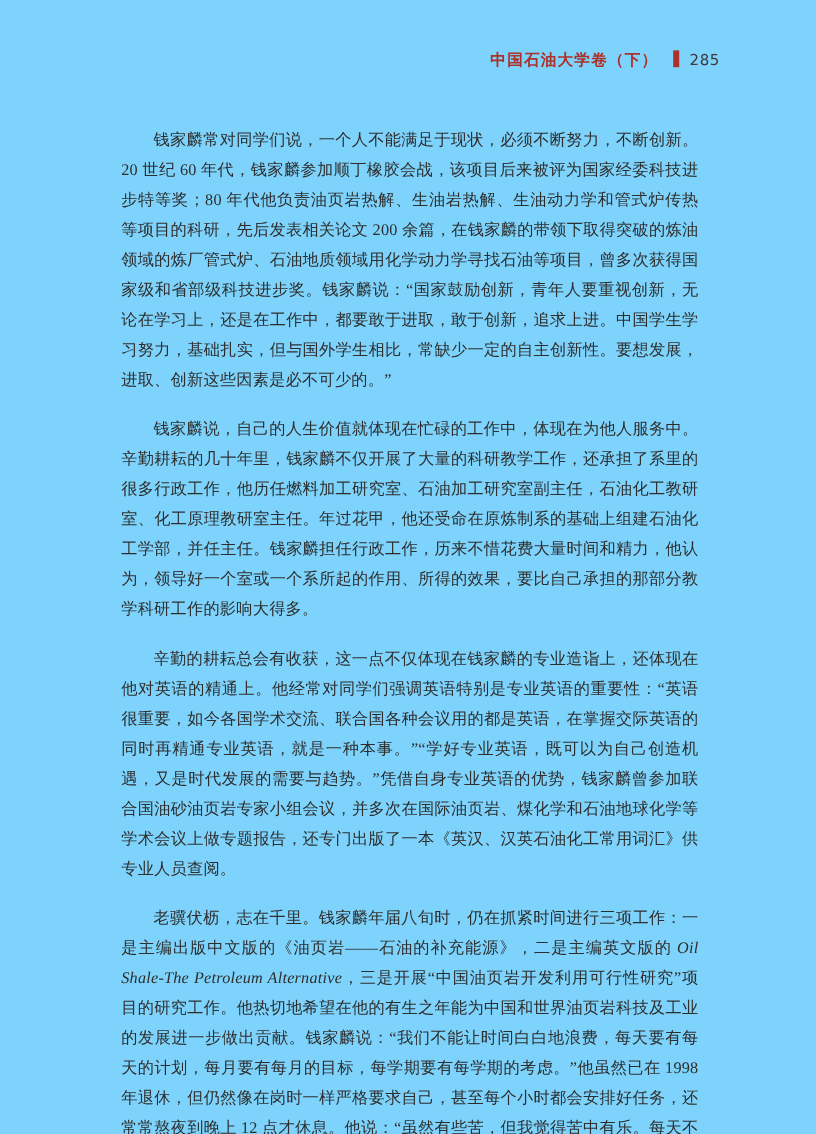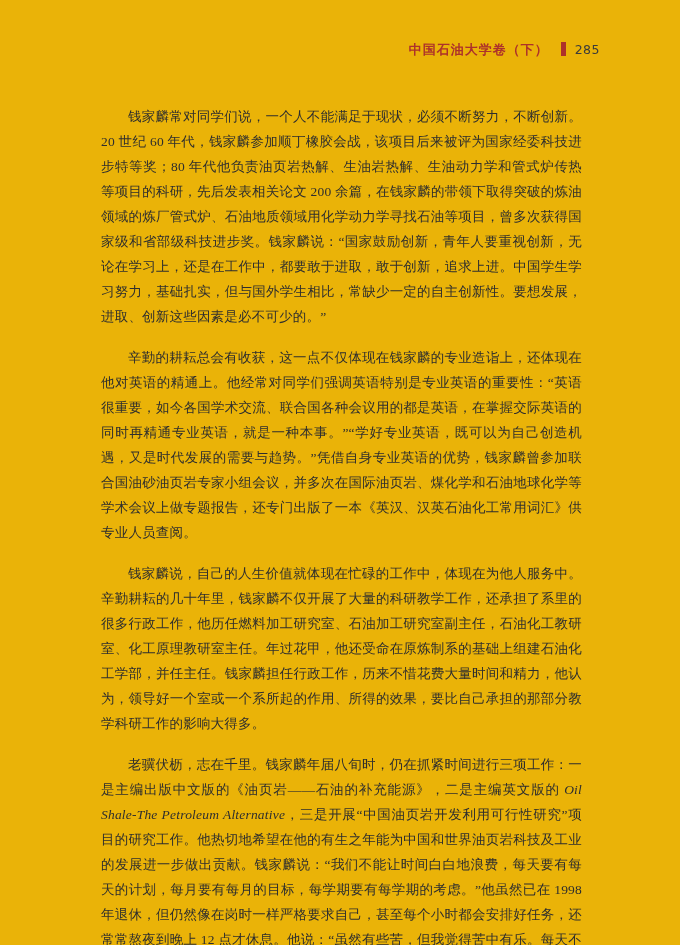--- a/index.html
+++ b/index.html
@@ -4,21 +4,21 @@
 <style>
   html, body {
     margin: 0;
     padding: 0;
     background: #ffffff;
   }
   .page {
     position: relative;
     width: 680px;
     height: 945px;
-    background: #eab308;
+    background: #7dd3fc;
     overflow: hidden;
     font-family: "Liberation Serif", "DejaVu Serif", serif;
   }
   .running-head {
     position: absolute;
     top: 41px;
     left: 85px;
     width: 515px;
     text-align: right;
     font-size: 13px;
@@ -68,18 +68,18 @@
 <body>
 
 <div class="page">
 
   <div class="running-head">
     <span class="book-title">中国石油大学卷（下）</span><span class="head-bar"></span><span class="folio">285</span>
   </div>
 
   <div class="body-text" id="body-text">
       <p><span>钱家麟常对同学们说，一个人不能满足于现状，必须不断努力，不断创新。20 世纪 60 年代，钱家麟参加顺丁橡胶会战，该项目后来被评为国家经委科技进步特等奖；80 年代他负责油页岩热解、生油岩热解、生油动力学和管式炉传热等项目的科研，先后发表相关论文 200 余篇，在钱家麟的带领下取得突破的炼油领域的炼厂管式炉、石油地质领域用化学动力学寻找石油等项目，曾多次获得国家级和省部级科技进步奖。钱家麟说：“国家鼓励创新，青年人要重视创新，无论在学习上，还是在工作中，都要敢于进取，敢于创新，追求上进。中国学生学习努力，基础扎实，但与国外学生相比，常缺少一定的自主创新性。要想发展，进取、创新这些因素是必不可少的。”</span></p>
+      <p><span>钱家麟说，自己的人生价值就体现在忙碌的工作中，体现在为他人服务中。辛勤耕耘的几十年里，钱家麟不仅开展了大量的科研教学工作，还承担了系里的很多行政工作，他历任燃料加工研究室、石油加工研究室副主任，石油化工教研室、化工原理教研室主任。年过花甲，他还受命在原炼制系的基础上组建石油化工学部，并任主任。钱家麟担任行政工作，历来不惜花费大量时间和精力，他认为，领导好一个室或一个系所起的作用、所得的效果，要比自己承担的那部分教学科研工作的影响大得多。</span></p>
       <p><span>辛勤的耕耘总会有收获，这一点不仅体现在钱家麟的专业造诣上，还体现在他对英语的精通上。他经常对同学们强调英语特别是专业英语的重要性：“英语很重要，如今各国学术交流、联合国各种会议用的都是英语，在掌握交际英语的同时再精通专业英语，就是一种本事。”“学好专业英语，既可以为自己创造机遇，又是时代发展的需要与趋势。”凭借自身专业英语的优势，钱家麟曾参加联合国油砂油页岩专家小组会议，并多次在国际油页岩、煤化学和石油地球化学等学术会议上做专题报告，还专门出版了一本《英汉、汉英石油化工常用词汇》供专业人员查阅。</span></p>
-      <p><span>钱家麟说，自己的人生价值就体现在忙碌的工作中，体现在为他人服务中。辛勤耕耘的几十年里，钱家麟不仅开展了大量的科研教学工作，还承担了系里的很多行政工作，他历任燃料加工研究室、石油加工研究室副主任，石油化工教研室、化工原理教研室主任。年过花甲，他还受命在原炼制系的基础上组建石油化工学部，并任主任。钱家麟担任行政工作，历来不惜花费大量时间和精力，他认为，领导好一个室或一个系所起的作用、所得的效果，要比自己承担的那部分教学科研工作的影响大得多。</span></p>
       <p><span>老骥伏枥，志在千里。钱家麟年届八旬时，仍在抓紧时间进行三项工作：一是主编出版中文版的《油页岩——石油的补充能源》，二是主编英文版的 </span><span class="seg-italic">Oil Shale-The Petroleum Alternative</span><span>，三是开展“中国油页岩开发利用可行性研究”项目的研究工作。他热切地希望在他的有生之年能为中国和世界油页岩科技及工业的发展进一步做出贡献。钱家麟说：“我们不能让时间白白地浪费，每天要有每天的计划，每月要有每月的目标，每学期要有每学期的考虑。”他虽然已在 1998 年退休，但仍然像在岗时一样严格要求自己，甚至每个小时都会安排好任务，还常常熬夜到晚上 12 点才休息。他说：“虽然有些苦，但我觉得苦中有乐。每天不虚度光阴，人生就会很充实。”钱家麟主编、主审或参与编写专著、手册及字典 12 本，每一本都是他孜孜不倦追求的成果。</span></p>
     </div>
 
 </div>
 
 </body></html>

